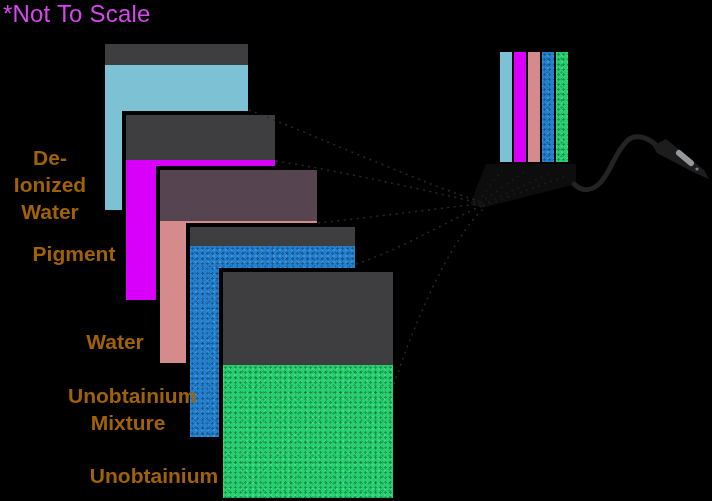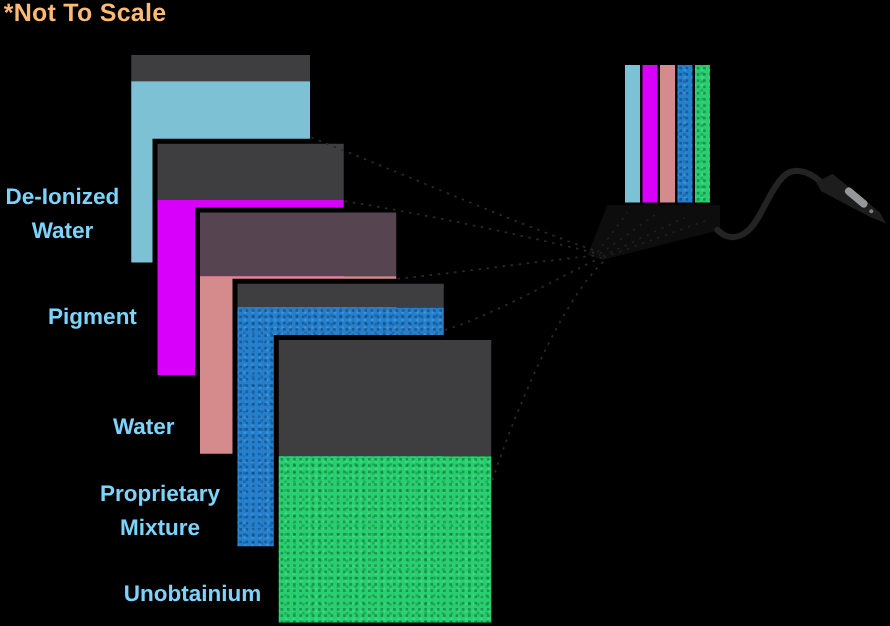--- a/index.html
+++ b/index.html
@@ -1,36 +1,36 @@
 <!DOCTYPE html>
 <html><head>
 <meta charset="utf-8">
 <style>
   html,body{margin:0;padding:0;background:#000;}
   .stage{
     position:relative;width:712px;height:501px;background:#000;
     font-family:"Liberation Sans",sans-serif;overflow:hidden;
   }
   .title{
-    position:absolute;left:3px;top:0px;color:#fdba74;font-size:20px;
-    font-weight:bold;letter-spacing:.2px;
+    position:absolute;left:3px;top:0px;color:#d946ef;font-size:24px;
+    font-weight:normal;letter-spacing:.2px;
   }
   .card{position:absolute;box-shadow:0 0 0 4px #000;}
   .card-header{width:100%;}
   .card-body{width:100%;}
   .noisy{
     background-image:
       radial-gradient(rgba(0,0,0,.28) 1px, transparent 1.3px),
       radial-gradient(rgba(0,0,0,.18) 1px, transparent 1.3px),
       radial-gradient(rgba(255,255,255,.14) 1px, transparent 1.3px);
     background-size:5px 5px,7px 7px,6px 6px;
     background-position:0 0,2px 3px,3px 1px;
   }
   .ing-label{
-    position:absolute;color:#7dd3fc;font-weight:bold;font-size:18px;
+    position:absolute;color:#a16207;font-weight:bold;font-size:21px;
     text-align:center;line-height:27px;
   }
   .overlay{position:absolute;left:0;top:0;pointer-events:none;}
   .stripe{position:absolute;top:52px;width:12px;height:110px;}
 </style>
 </head>
 <body>
 
 <div class="stage">
 
@@ -57,21 +57,21 @@
   </div>
 
   <div class="card" style="left:223px;top:272px;width:170px;height:226px;">
     <div class="card-header" style="height: 93px; background-color: rgb(62, 62, 64);"></div>
     <div class="card-body noisy" style="height: 133px; background-color: rgb(39, 208, 110);"></div>
   </div>
 
   <div class="ing-label" style="left:0px;top:144px;width:100px;">De-Ionized Water</div>
   <div class="ing-label" style="left:14px;top:240px;width:120px;">Pigment</div>
   <div class="ing-label" style="left:60px;top:328px;width:110px;">Water</div>
-  <div class="ing-label" style="left:68px;top:382px;width:120px;">Proprietary Mixture</div>
+  <div class="ing-label" style="left:68px;top:382px;width:120px;">Unobtainium Mixture</div>
   <div class="ing-label" style="left:64px;top:462px;width:180px;">Unobtainium</div>
 
   <div>
     <div class="stripe" style="left: 500px; background-color: rgb(124, 194, 212);"></div>
     <div class="stripe" style="left: 514px; background-color: rgb(217, 0, 251);"></div>
     <div class="stripe" style="left: 528px; background-color: rgb(213, 138, 140);"></div>
     <div class="stripe noisy" style="left: 542px; background-color: rgb(35, 128, 207);"></div>
     <div class="stripe noisy" style="left: 556px; background-color: rgb(39, 208, 110);"></div>
   </div>
 

